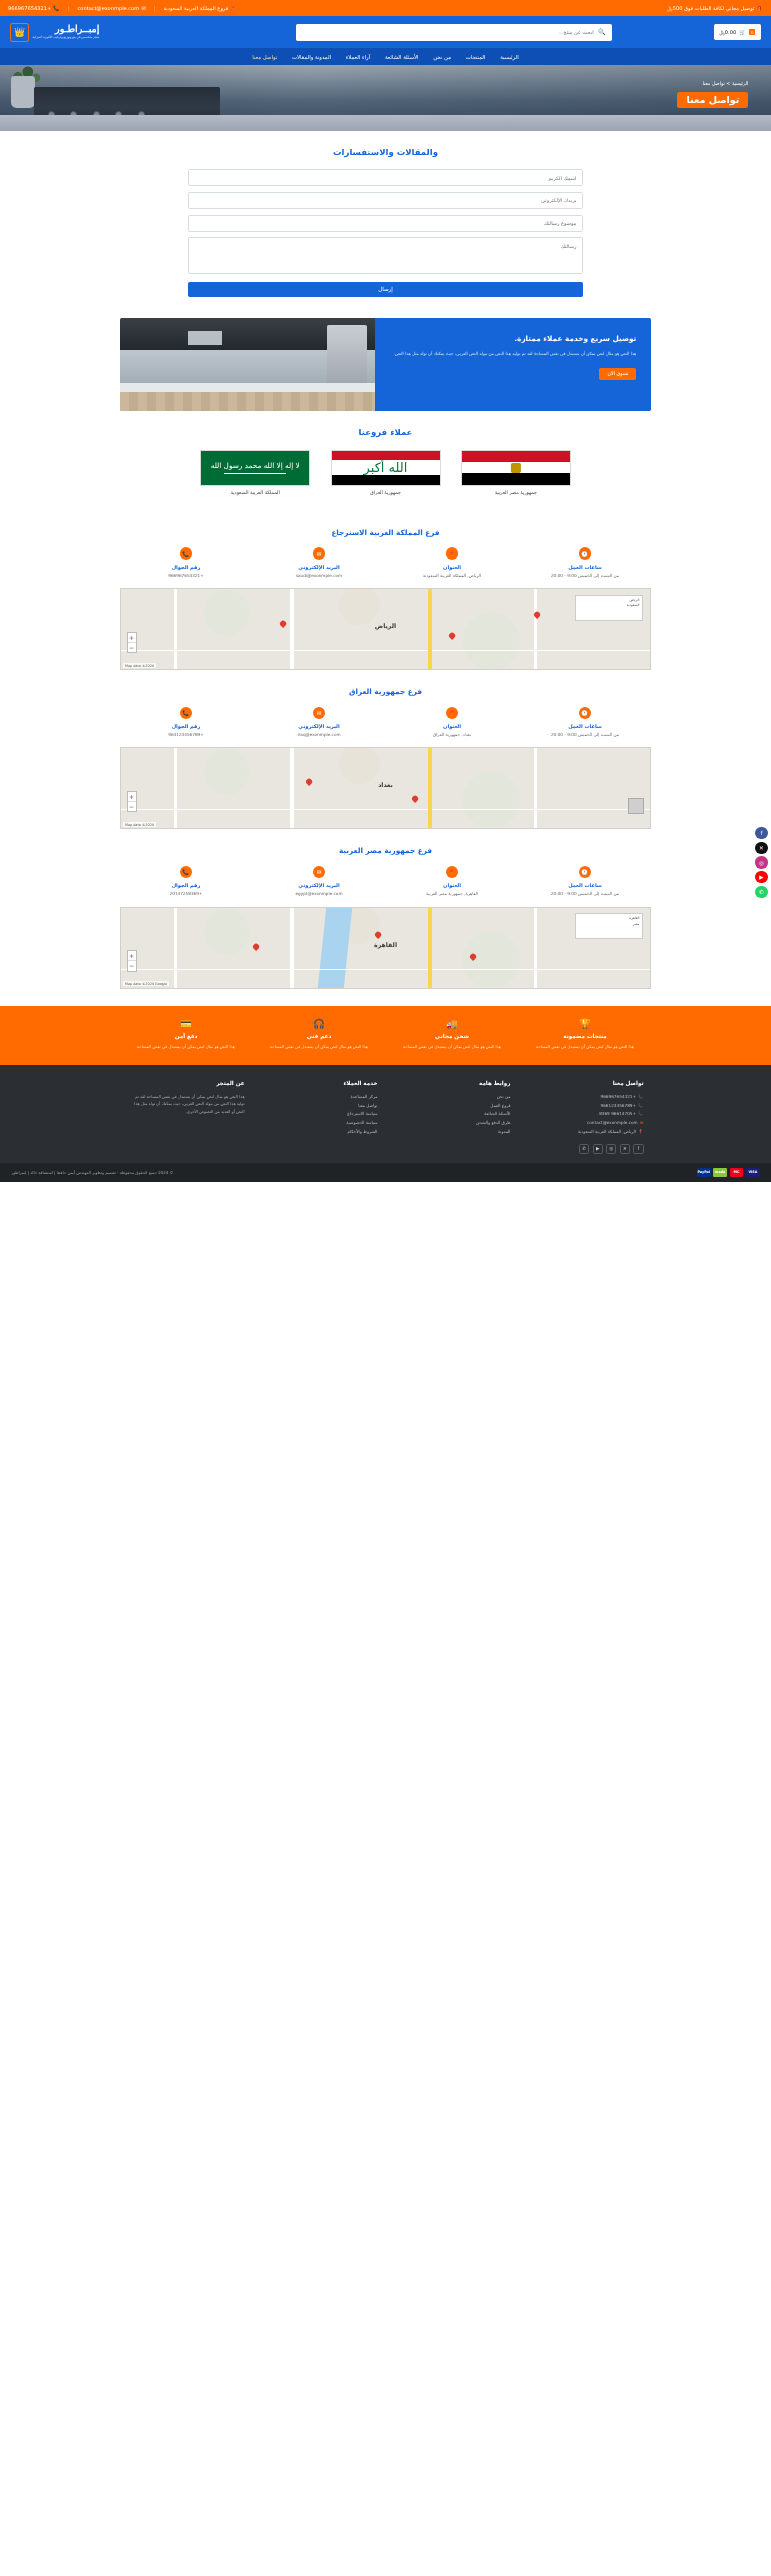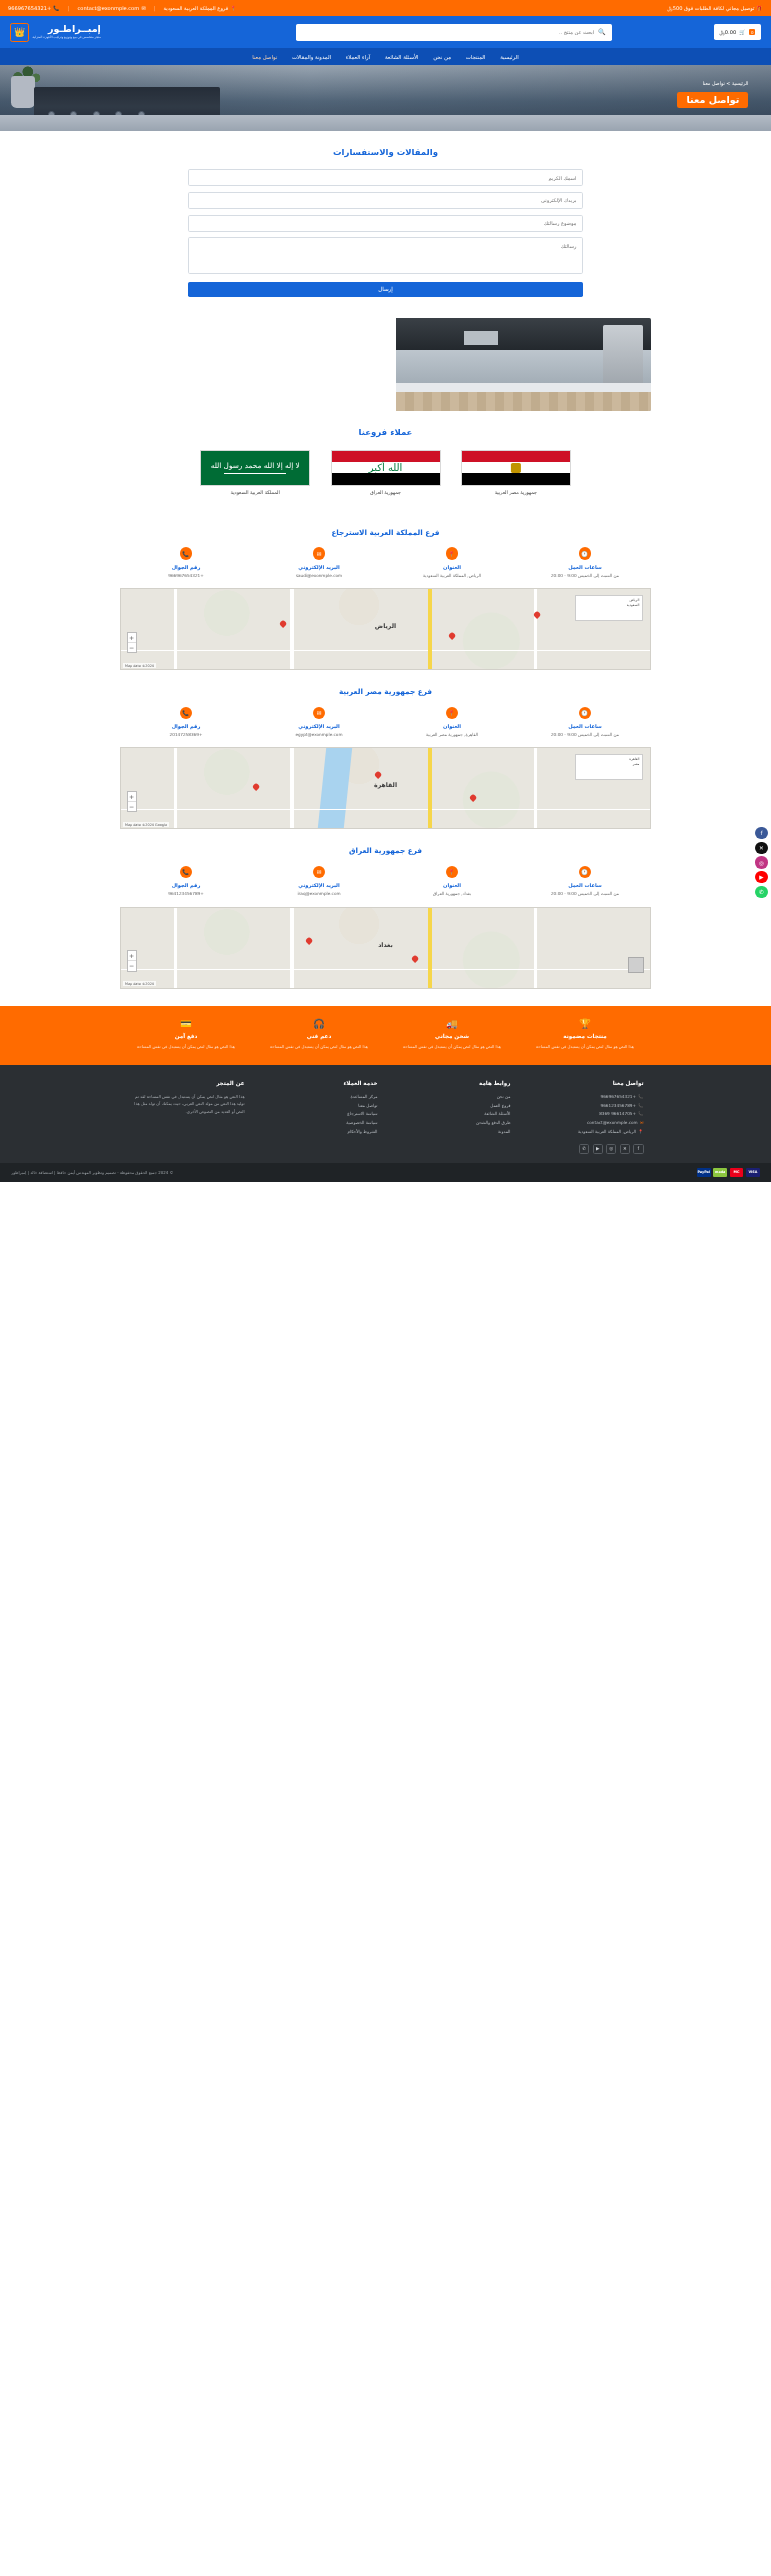--- a/index.html
+++ b/index.html
@@ -40,21 +40,21 @@
     display: flex; align-items: center; gap: 3.4px;
     margin-right: auto;
   }
   .logo .mark {
     width: 19px; height: 19px;
     border: 1.1px solid #ff6b00;
     border-radius: 2.3px;
     display: flex; align-items: center; justify-content: center;
     color: #fff; font-size: 9px;
   }
-  .logo .txt { text-align: right; line-height: 1.1; }
+  .logo .txt { text-align: right; line-height: 1.1; font-family: Liberation Serif, serif; }
   .logo .txt .name { color: #fff; font-size: 9.6px; font-weight: bold; letter-spacing: 0.6px; }
   .logo .txt .sub { color: #cfe0ff; font-size: 3.1px; margin-top: 1.1px;}
   .searchbox {
     flex: 1;
     max-width: 316px;
     height: 17px;
     background: #fff;
     border-radius: 1.7px;
     display: flex;
     align-items: center;
@@ -211,21 +211,21 @@
   .flag-eg { display: flex; flex-direction: column; }
   .flag-eg .r { flex: 1; background: #ce1126; }
   .flag-eg .w { flex: 1; background: #fff; position: relative; }
   .flag-eg .b { flex: 1; background: #000; }
   .flag-eg .eagle {
     position: absolute; left: 50%; top: 50%; transform: translate(-50%,-50%);
     width: 10.2px; height: 10.2px; background: #c09300; border-radius: 1.7px;
   }
   .flag-iq { display: flex; flex-direction: column; }
   .flag-iq .r { flex: 1; background: #ce1126; }
-  .flag-iq .w { flex: 1; background: #fff; display: flex; align-items: center; justify-content: center; color: #007a3d; font-size: 10px; }
+  .flag-iq .w { flex: 1; background: #fff; display: flex; align-items: center; justify-content: center; color: #007a3d; font-size: 13px; }
   .flag-iq .b { flex: 1; background: #000; }
   .flag-sa {
     background: #006c35; display: flex; align-items: center; justify-content: center;
     color: #fff; font-size: 7.3px; flex-direction: column;
   }
   .flag-sa .sword { width: 62px; height: 1.1px; background: #fff; margin-top: 2.8px; }
 
   
   .branch-title {
     text-align: center; color: #1565d8; font-size: 7.3px; font-weight: bold;
@@ -450,20 +450,25 @@
     <div class="form">
       <input type="text" placeholder="اسمك الكريم" style="">
       <input type="text" placeholder="بريدك الإلكتروني" style="">
       <input type="text" placeholder="موضوع رسالتك" style="">
       <textarea placeholder="رسالتك" style=""></textarea>
       <button class="send">إرسال</button>
     </div>
   </div>
 
   <div class="promo">
+    <div class="txt">
+      <h3>توصيل سريع وخدمة عملاء ممتازة.</h3>
+      <p>هذا النص هو مثال لنص يمكن أن يستبدل في نفس المساحة لقد تم توليد هذا النص من مولد النص العربي، حيث يمكنك أن تولد مثل هذا النص.</p>
+      <button class="btn">تسوق الآن</button>
+    </div>
     <div class="img">
       <div class="cab-top"></div>
       <div class="hood"></div>
       <div class="fridge"></div>
       <div class="counter"></div>
       <div class="floor"></div>
     </div>
   </div>
 
   <div class="section">
@@ -531,20 +536,59 @@
       <div class="infobox">الرياض<br>السعودية</div>
       <div class="zoom">
         <div>+</div>
         <div>−</div>
       </div>
       <div class="attrib">Map data ©2024</div>
     </div>
   </div>
 
   <div>
+    <div class="branch-title">فرع جمهورية العراق</div>
+    <div class="info-row">
+      <div class="info-col">
+        <div class="ic">🕐</div>
+        <div class="lbl">ساعات العمل</div>
+        <div class="val">من السبت إلى الخميس 9:00 - 20:00</div>
+      </div>
+      <div class="info-col">
+        <div class="ic">📍</div>
+        <div class="lbl">العنوان</div>
+        <div class="val">بغداد, جمهورية العراق</div>
+      </div>
+      <div class="info-col">
+        <div class="ic">✉</div>
+        <div class="lbl">البريد الإلكتروني</div>
+        <div class="val">iraq@exonmple.com</div>
+      </div>
+      <div class="info-col">
+        <div class="ic">📞</div>
+        <div class="lbl">رقم الجوال</div>
+        <div class="val">+964123456789</div>
+      </div>
+    </div>
+    <div class="map">
+      <div class="blocks"></div>
+      <div class="roads"></div>
+      <div class="citylabel">بغداد</div>
+      <div class="pin" style="left:35%;top:38%"></div>
+      <div class="pin" style="left:55%;top:60%"></div>
+      <div class="streetview"></div>
+      <div class="zoom">
+        <div>+</div>
+        <div>−</div>
+      </div>
+      <div class="attrib">Map data ©2024</div>
+    </div>
+  </div>
+
+  <div>
     <div class="branch-title">فرع جمهورية مصر العربية</div>
     <div class="info-row">
       <div class="info-col">
         <div class="ic">🕐</div>
         <div class="lbl">ساعات العمل</div>
         <div class="val">من السبت إلى الخميس 9:00 - 20:00</div>
       </div>
       <div class="info-col">
         <div class="ic">📍</div>
         <div class="lbl">العنوان</div>
@@ -568,59 +612,20 @@
       <div class="citylabel">القاهرة</div>
       <div class="pin" style="left:25%;top:45%"></div>
       <div class="pin" style="left:48%;top:30%"></div>
       <div class="pin" style="left:66%;top:58%"></div>
       <div class="infobox">القاهرة<br>مصر</div>
       <div class="zoom">
         <div>+</div>
         <div>−</div>
       </div>
       <div class="attrib">Map data ©2024 Google</div>
-    </div>
-  </div>
-
-  <div>
-    <div class="branch-title">فرع جمهورية العراق</div>
-    <div class="info-row">
-      <div class="info-col">
-        <div class="ic">🕐</div>
-        <div class="lbl">ساعات العمل</div>
-        <div class="val">من السبت إلى الخميس 9:00 - 20:00</div>
-      </div>
-      <div class="info-col">
-        <div class="ic">📍</div>
-        <div class="lbl">العنوان</div>
-        <div class="val">بغداد, جمهورية العراق</div>
-      </div>
-      <div class="info-col">
-        <div class="ic">✉</div>
-        <div class="lbl">البريد الإلكتروني</div>
-        <div class="val">iraq@exonmple.com</div>
-      </div>
-      <div class="info-col">
-        <div class="ic">📞</div>
-        <div class="lbl">رقم الجوال</div>
-        <div class="val">+964123456789</div>
-      </div>
-    </div>
-    <div class="map">
-      <div class="blocks"></div>
-      <div class="roads"></div>
-      <div class="citylabel">بغداد</div>
-      <div class="pin" style="left:35%;top:38%"></div>
-      <div class="pin" style="left:55%;top:60%"></div>
-      <div class="streetview"></div>
-      <div class="zoom">
-        <div>+</div>
-        <div>−</div>
-      </div>
-      <div class="attrib">Map data ©2024</div>
     </div>
   </div>
 
   <div class="features">
     <div class="feature">
       <div class="ic">🏆</div>
       <div class="t">منتجات مضمونة</div>
       <div class="d">هذا النص هو مثال لنص يمكن أن يستبدل في نفس المساحة</div>
     </div>
     <div class="feature">

